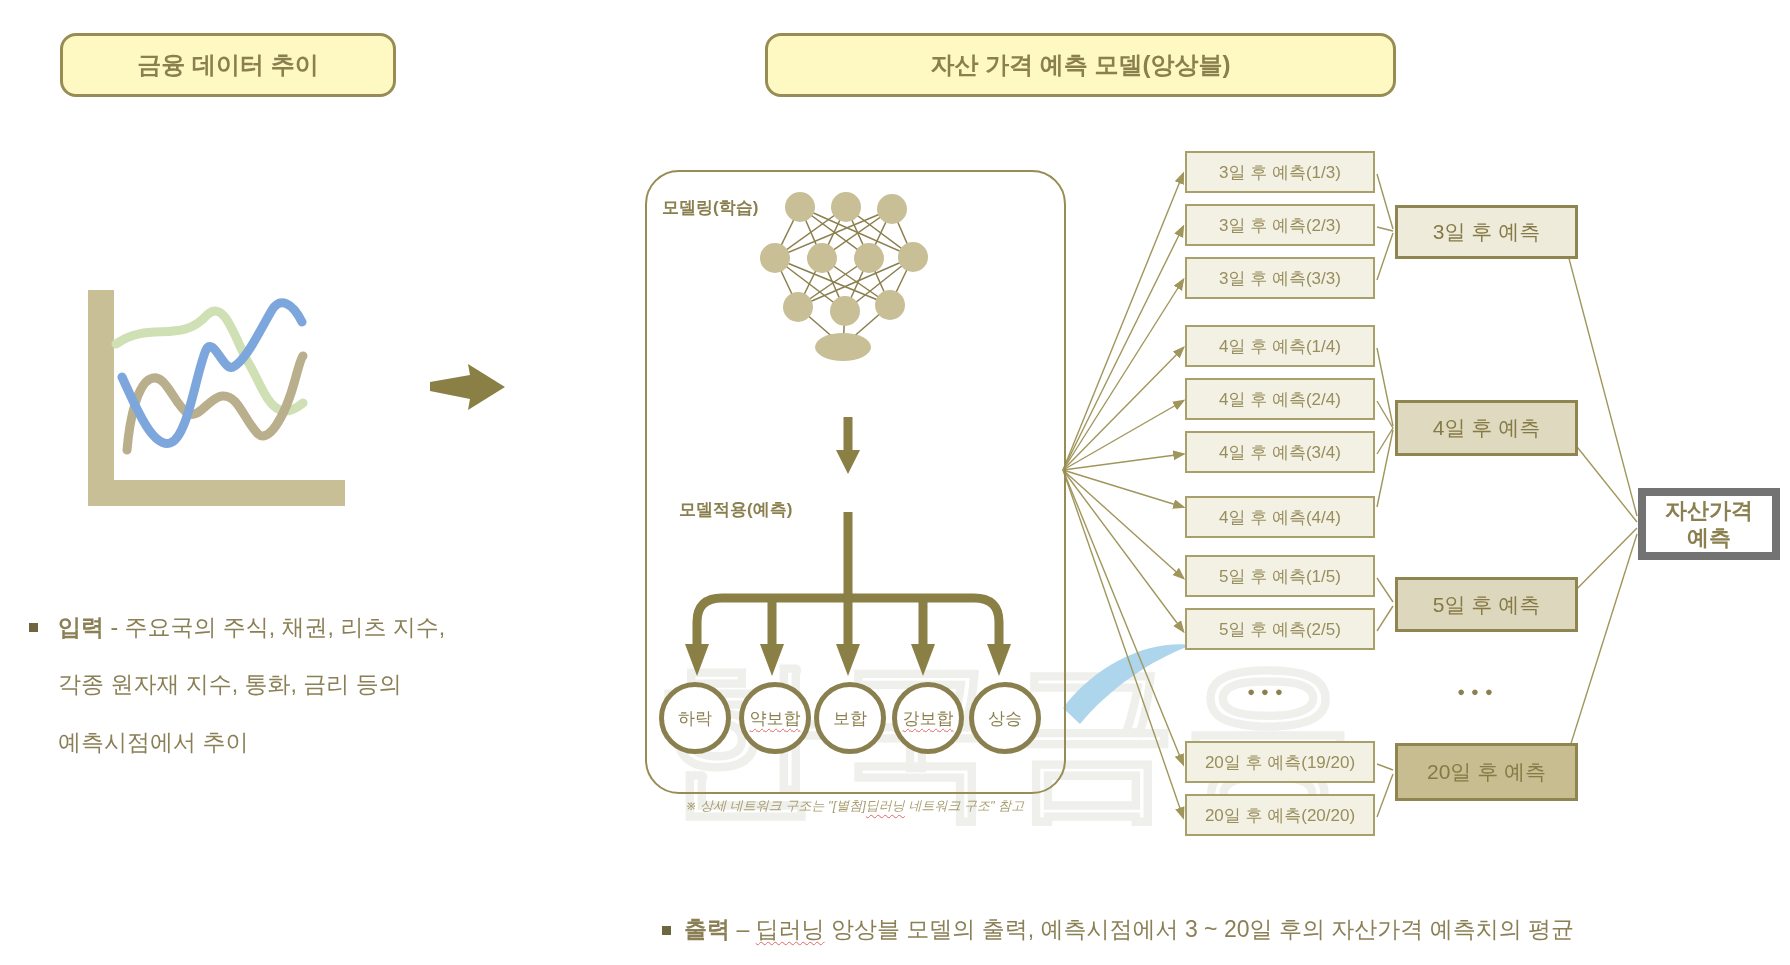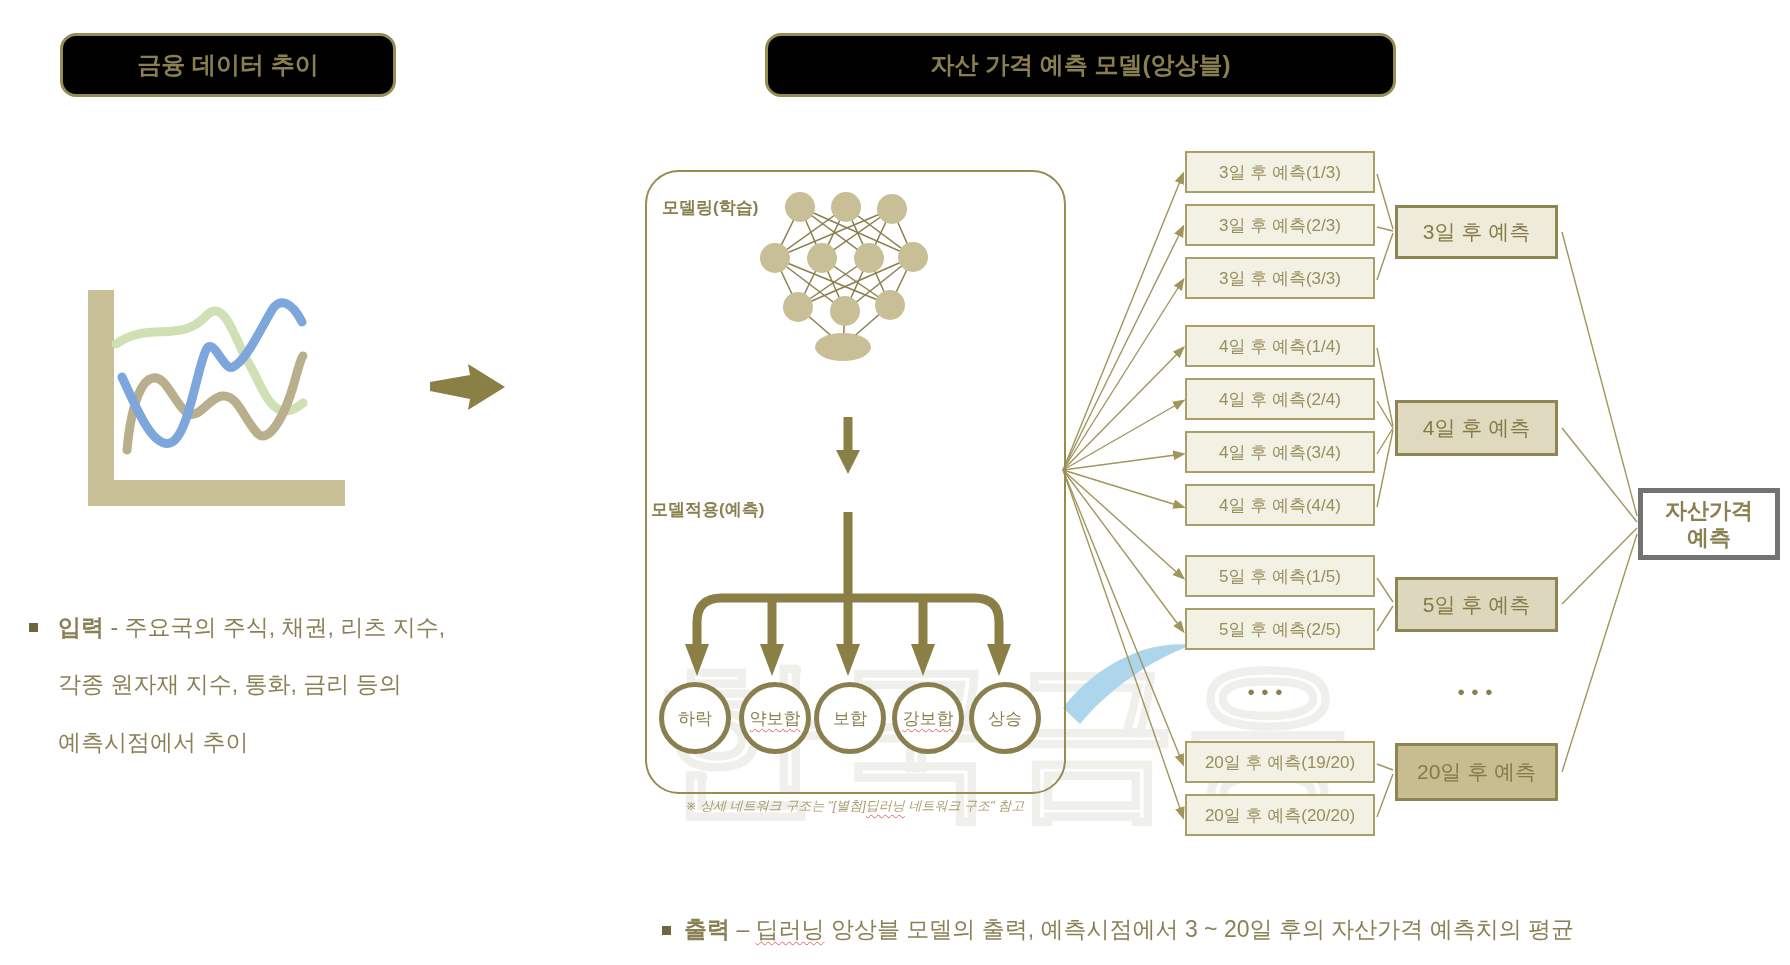--- a/index.html
+++ b/index.html
@@ -1,60 +1,60 @@
 <!DOCTYPE html>
 <html><head>
 <meta charset="utf-8">
 <style>
   html,body{margin:0;padding:0;}
   body{
     width:1790px;height:965px;position:relative;overflow:hidden;background:#ffffff;
     font-family:"Liberation Sans","DejaVu Sans",sans-serif;color:#8a7f4e;
   }
   
-  .pill{position:absolute;border:3px solid #968c54;border-radius:16px;background:#000000;
+  .pill{position:absolute;border:3px solid #968c54;border-radius:16px;background:#fef9c3;
     display:flex;align-items:center;justify-content:center;font-size:24px;font-weight:bold;
     color:#8a7f4e;z-index:2;text-align:center;}
   #pill-left{left:60px;top:33px;width:330px;height:58px;}
   #pill-center{left:765px;top:33px;width:625px;height:58px;}
 
   
   #model-box{position:absolute;left:645px;top:170px;width:417px;height:620px;
     border:2px solid #968c54;border-radius:34px;z-index:1;}
   .box-label{position:absolute;font-size:17px;font-weight:bold;color:#8a7f4e;z-index:2;}
   #label-modeling{left:662px;top:196px;}
-  #label-apply{left:651px;top:498px;}
+  #label-apply{left:679px;top:498px;}
 
   
   .cls-circle{position:absolute;top:682px;width:72px;height:72px;border-radius:50%;
     border:5px solid #8a7f4e;background:#fff;box-sizing:border-box;display:flex;
     align-items:center;justify-content:center;font-size:17px;color:#8a7f4e;z-index:2;}
   #cls-0{left:659px;} #cls-1{left:739px;} #cls-2{left:814px;} #cls-3{left:892px;} #cls-4{left:969px;}
 
   .wavy{text-decoration:underline wavy #e06666;text-decoration-thickness:1px;
     text-underline-offset:4px;text-decoration-skip-ink:none;}
 
   #footnote{position:absolute;left:648px;top:797px;width:414px;text-align:center;
     font-size:13px;font-style:italic;color:#a79d6f;z-index:2;}
 
   
   .smallbox{position:absolute;left:1185px;width:190px;height:42px;background:#f3f1e4;
     border:2px solid #a89f6b;box-sizing:border-box;display:flex;align-items:center;
     justify-content:center;font-size:17px;color:#988d5c;z-index:2;}
-  .sumbox{position:absolute;left:1395px;width:163px;box-sizing:border-box;border:3px solid #8f8550;
+  .sumbox{position:absolute;left:1395px;width:183px;box-sizing:border-box;border:3px solid #8f8550;
     display:flex;align-items:center;justify-content:center;font-size:21px;color:#857a45;z-index:2;}
   #sum-0{top:205px;height:54px;background:#efebdb;}
   #sum-1{top:400px;height:56px;background:#dfd9bf;}
   #sum-2{top:577px;height:55px;background:#ddd7bd;}
   #sum-3{top:704px;height:58px;background:#c7bd90;margin-top:39px;}
   .dots{position:absolute;top:684px;width:90px;text-align:center;font-size:13px;
     letter-spacing:6px;color:#8a7f4e;z-index:2;}
   #dots-left{left:1223px;} #dots-right{left:1433px;}
   #final-box{position:absolute;left:1638px;top:488px;width:142px;height:72px;background:#fff;
-    border:5px solid #737373;box-sizing:border-box;display:flex;align-items:center;justify-content:center;
+    border:8px solid #737373;box-sizing:border-box;display:flex;align-items:center;justify-content:center;
     font-size:22px;font-weight:bold;text-align:center;line-height:1.25;white-space:pre-line;z-index:2;}
 
   
   .note-line{position:absolute;font-size:23px;color:#8a7f55;z-index:2;white-space:nowrap;}
   #input-line1{left:58px;top:612px;}
   #input-line2{left:58px;top:669px;}
   #input-line3{left:58px;top:727px;}
   #output-line{left:684px;top:914px;}
   .bullet-sq{position:absolute;width:9px;height:9px;background:#6e6640;z-index:2;}
   #bullet-input{left:29px;top:623px;}
@@ -218,21 +218,21 @@
   </div>
 
 <div id="footnote"><span>※ 상세 네트워크 구조는 "[별첨]</span><span class="wavy">딥러닝</span><span> 네트워크 구조" 참고</span></div>
 
 <div class="smallbox" style="top:151px">3일 후 예측(1/3)</div>
 <div class="smallbox" style="top:204px">3일 후 예측(2/3)</div>
 <div class="smallbox" style="top:257px">3일 후 예측(3/3)</div>
 <div class="smallbox" style="top:325px">4일 후 예측(1/4)</div>
 <div class="smallbox" style="top:378px">4일 후 예측(2/4)</div>
 <div class="smallbox" style="top:431px">4일 후 예측(3/4)</div>
-<div class="smallbox" style="top:484px">4일 후 예측(4/4)</div>
+<div class="smallbox" style="top:496px">4일 후 예측(4/4)</div>
 <div class="smallbox" style="top:555px">5일 후 예측(1/5)</div>
 <div class="smallbox" style="top:608px">5일 후 예측(2/5)</div>
 <div class="smallbox" style="top:741px">20일 후 예측(19/20)</div>
 <div class="smallbox" style="top:794px">20일 후 예측(20/20)</div>
 
 <div class="dots" id="dots-left">●●●</div>
 <div class="dots" id="dots-right">●●●</div>
 
 <div class="sumbox" id="sum-0">3일 후 예측</div>
 <div class="sumbox" id="sum-1">4일 후 예측</div>

